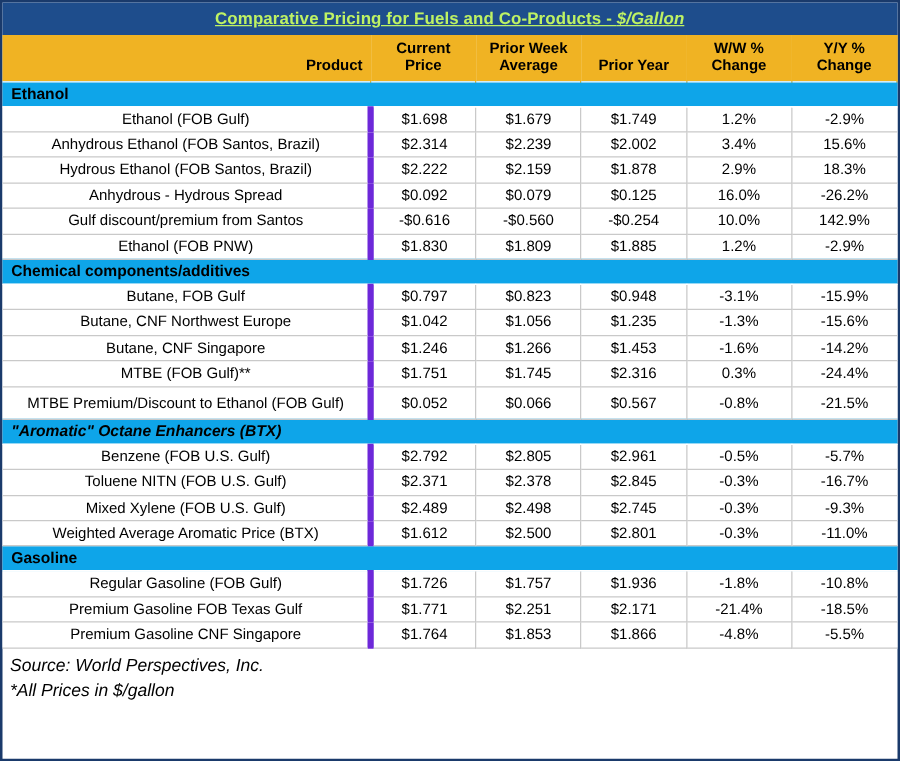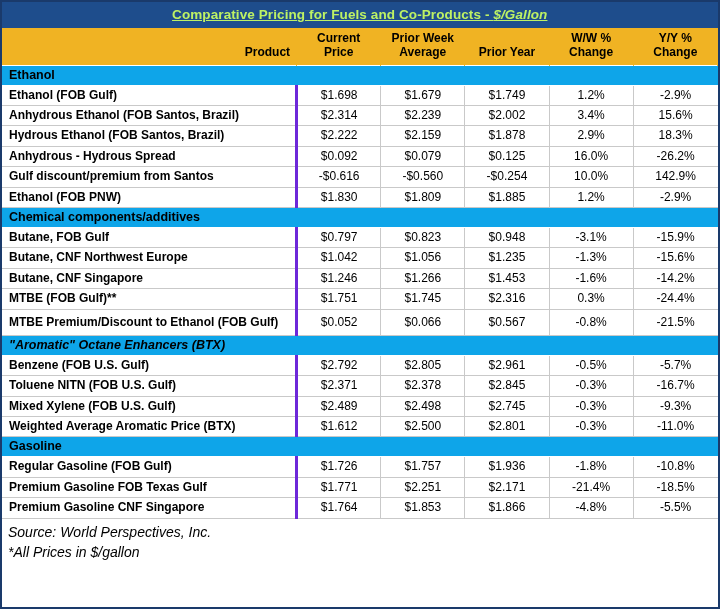--- a/index.html
+++ b/index.html
@@ -71,24 +71,23 @@
     font-style: italic;
   }
   tr.data td {
     padding: 2px 6px 3px 6px;
     border-bottom: 1px solid #c9c9c9;
     font-size: 12px;
     line-height: 1.2;
     background: #ffffff;
   }
   tr.data td.label {
-    text-align: left;
+    text-align: center;
     padding-left: 7px;
-    border-right: 3px solid #6d28d9;
-    font-weight: bold;
+    border-right: 5px solid #6d28d9;
   }
   tr.data td.num {
     text-align: center;
     border-right: 1px solid #c9c9c9;
   }
   tr.data td.num:last-child {
     border-right: none;
     text-align: center;
   }
   tr.data.tall td {

